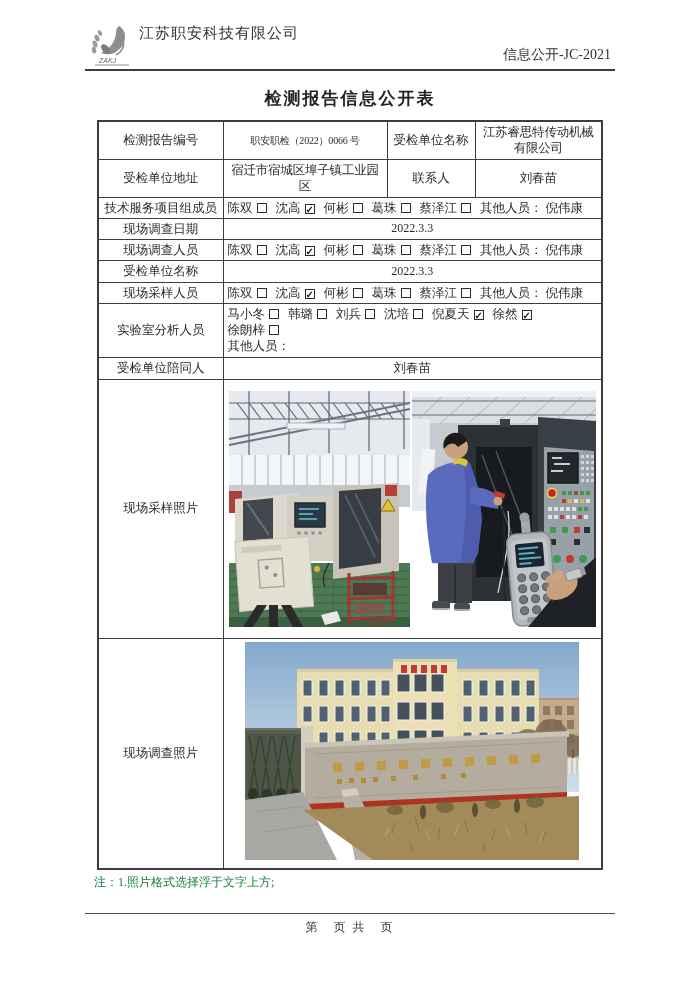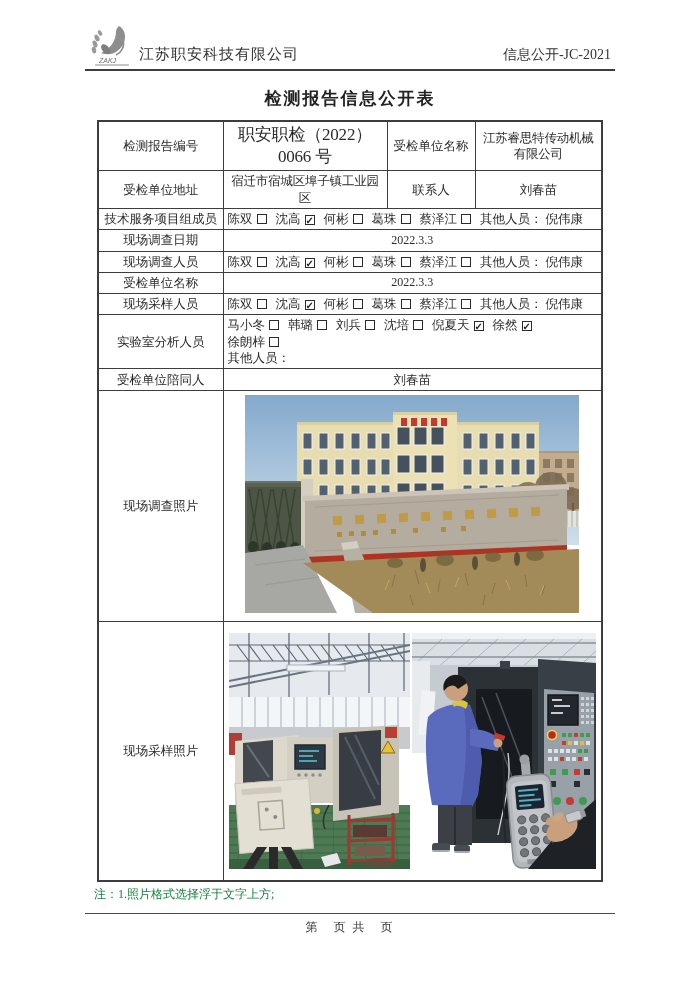--- a/index.html
+++ b/index.html
@@ -10,21 +10,21 @@
     font-family:"Liberation Serif","DejaVu Serif",serif;
     color:#2b2b2b;
     overflow:hidden;
   }
   
   .header {
     display:flex; justify-content:space-between; align-items:flex-end;
     margin:0 85px; padding:24px 4px 3px 4px;
     border-bottom:2px solid #3d3d3d;
   }
-  .brand { display:flex; align-items:flex-end; gap:4px; }
+  .brand { display:flex; align-items:flex-start; gap:4px; }
   .logo { width:46px; height:42px; position:relative; }
   .logo svg { display:block; }
   .company { font-size:15px; letter-spacing:1px; padding-bottom:2px; color:#333; }
   .doccode { font-size:14px; padding-bottom:2px; color:#333; }
   
   .title { text-align:center; font-size:17px; font-weight:bold; letter-spacing:2px; margin:16px 0 10px 0; color:#222; }
   
   table.form {
     width:504px; margin:0 auto;
     border-collapse:collapse;
@@ -94,21 +94,21 @@
   <colgroup>
       <col style="width:125px">
       <col style="width:164px">
       <col style="width:88px">
       <col style="width:127px">
     </colgroup>
 
   <tbody>
       <tr style="height:38px">
     <td class="lbl">检测报告编号</td>
-    <td class="val" style="font-size:17px">职安职检（2022）0066 号</td>
+    <td class="val" style="font-size:10px">职安职检（2022）0066 号</td>
     <td class="lbl">受检单位名称</td>
     <td class="val">江苏睿思特传动机械有限公司</td>
   </tr>
 
   <tr style="height:38px">
     <td class="lbl">受检单位地址</td>
     <td class="val">宿迁市宿城区埠子镇工业园区</td>
     <td class="lbl">联系人</td>
     <td class="val">刘春苗</td>
   </tr>
@@ -139,220 +139,20 @@
   </tr>
 
   <tr style="height:38px">
     <td class="lbl">实验室分析人员</td>
     <td class="members-cell" colspan="3"><span><span class="member"><span>马小冬</span><span class="cb"></span></span><span class="member"><span>韩璐</span><span class="cb"></span></span><span class="member"><span>刘兵</span><span class="cb"></span></span><span class="member"><span>沈培</span><span class="cb"></span></span><span class="member"><span>倪夏天</span><span class="cb">✓</span></span><span class="member"><span>徐然</span><span class="cb">✓</span></span><span class="member"><span>徐朗梓</span><span class="cb"></span></span></span><span class="other-block"><span class="other-label">其他人员：</span><span></span></span></td>
   </tr>
 
   <tr style="height:22px">
     <td class="lbl">受检单位陪同人</td>
     <td class="center-val" colspan="3">刘春苗</td>
-  </tr>
-
-  <tr style="height:231px">
-    <td class="lbl">现场调查照片</td>
-    <td class="photo-cell" colspan="3">
-      <svg width="334" height="218" viewBox="0 0 334 218">
-        <defs>
-          <linearGradient id="sky" x1="0" y1="0" x2="0" y2="1">
-            <stop offset="0" stop-color="#84a9cc"></stop>
-                <stop offset="1" stop-color="#cfdfeb"></stop>
-          </linearGradient>
-        </defs>
-        <rect x="0" y="0" width="334" height="150" fill="url(#sky)"></rect>
-
-        <rect x="0" y="86" width="48" height="50" fill="#d4d9dd"></rect>
-        <rect x="2" y="96" width="32" height="28" fill="#e6e9ec"></rect>
-        <rect x="5" y="100" width="24" height="9" fill="#b5453c"></rect>
-
-        <rect x="52" y="27" width="242" height="5" fill="#d9cfa0"></rect>
-        <rect x="52" y="30" width="242" height="92" fill="#e7ddb0"></rect>
-        <rect x="148" y="17" width="64" height="5" fill="#d9cfa0"></rect>
-        <rect x="148" y="20" width="64" height="102" fill="#ebe1b5"></rect>
-
-        <g fill="#bf3a30">
-          <rect x="156" y="23" width="6" height="8"></rect>
-              <rect x="166" y="23" width="6" height="8"></rect>
-          <rect x="176" y="23" width="6" height="8"></rect>
-              <rect x="186" y="23" width="6" height="8"></rect>
-          <rect x="196" y="23" width="6" height="8"></rect>
-        </g>
-
-        <g fill="#51616f" stroke="#f2f2ee" stroke-width="1">
-          <g>
-                <rect x="58" y="38" width="9" height="16"></rect>
-                <rect x="74" y="38" width="9" height="16"></rect>
-                <rect x="90" y="38" width="9" height="16"></rect>
-                <rect x="106" y="38" width="9" height="16"></rect>
-                <rect x="122" y="38" width="9" height="16"></rect>
-                <rect x="136" y="38" width="9" height="16"></rect>
-              </g>
-          <g>
-                <rect x="58" y="64" width="9" height="16"></rect>
-                <rect x="74" y="64" width="9" height="16"></rect>
-                <rect x="90" y="64" width="9" height="16"></rect>
-                <rect x="106" y="64" width="9" height="16"></rect>
-                <rect x="122" y="64" width="9" height="16"></rect>
-                <rect x="136" y="64" width="9" height="16"></rect>
-              </g>
-          <g>
-                <rect x="58" y="90" width="9" height="16"></rect>
-                <rect x="74" y="90" width="9" height="16"></rect>
-                <rect x="90" y="90" width="9" height="16"></rect>
-                <rect x="106" y="90" width="9" height="16"></rect>
-                <rect x="122" y="90" width="9" height="16"></rect>
-                <rect x="136" y="90" width="9" height="16"></rect>
-              </g>
-          <g>
-                <rect x="152" y="32" width="13" height="18" fill="#45525e"></rect>
-                <rect x="169" y="32" width="13" height="18" fill="#45525e"></rect>
-                <rect x="186" y="32" width="13" height="18" fill="#45525e"></rect>
-              </g>
-          <g>
-                <rect x="152" y="60" width="13" height="18" fill="#45525e"></rect>
-                <rect x="169" y="60" width="13" height="18" fill="#45525e"></rect>
-                <rect x="186" y="60" width="13" height="18" fill="#45525e"></rect>
-              </g>
-          <g>
-                <rect x="152" y="88" width="13" height="18" fill="#45525e"></rect>
-                <rect x="169" y="88" width="13" height="18" fill="#45525e"></rect>
-                <rect x="186" y="88" width="13" height="18" fill="#45525e"></rect>
-              </g>
-          <g>
-                <rect x="218" y="38" width="9" height="16"></rect>
-                <rect x="234" y="38" width="9" height="16"></rect>
-                <rect x="250" y="38" width="9" height="16"></rect>
-                <rect x="266" y="38" width="9" height="16"></rect>
-                <rect x="281" y="38" width="9" height="16"></rect>
-              </g>
-          <g>
-                <rect x="218" y="64" width="9" height="16"></rect>
-                <rect x="234" y="64" width="9" height="16"></rect>
-                <rect x="250" y="64" width="9" height="16"></rect>
-                <rect x="266" y="64" width="9" height="16"></rect>
-                <rect x="281" y="64" width="9" height="16"></rect>
-              </g>
-          <g>
-                <rect x="218" y="90" width="9" height="16"></rect>
-                <rect x="234" y="90" width="9" height="16"></rect>
-                <rect x="250" y="90" width="9" height="16"></rect>
-                <rect x="266" y="90" width="9" height="16"></rect>
-                <rect x="281" y="90" width="9" height="16"></rect>
-              </g>
-        </g>
-
-        <rect x="294" y="56" width="40" height="3" fill="#b09878"></rect>
-        <rect x="294" y="58" width="40" height="64" fill="#c3ab8e"></rect>
-        <g fill="#8e7a60">
-          <rect x="298" y="64" width="7" height="9"></rect>
-              <rect x="310" y="64" width="7" height="9"></rect>
-              <rect x="322" y="64" width="7" height="9"></rect>
-          <rect x="298" y="78" width="7" height="9"></rect>
-              <rect x="310" y="78" width="7" height="9"></rect>
-              <rect x="322" y="78" width="7" height="9"></rect>
-          <rect x="298" y="92" width="7" height="9"></rect>
-              <rect x="310" y="92" width="7" height="9"></rect>
-              <rect x="322" y="92" width="7" height="9"></rect>
-        </g>
-
-        <g fill="#7b6951" opacity="0.85">
-          <ellipse cx="283" cy="100" rx="14" ry="13"></ellipse>
-              <ellipse cx="306" cy="92" rx="16" ry="15"></ellipse>
-              <ellipse cx="328" cy="104" rx="12" ry="11"></ellipse>
-        </g>
-        <g stroke="#5f5140" stroke-width="1.4">
-          <line x1="283" y1="104" x2="283" y2="124"></line>
-              <line x1="306" y1="98" x2="306" y2="122"></line>
-              <line x1="328" y1="108" x2="328" y2="122"></line>
-        </g>
-
-        <rect x="293" y="116" width="41" height="16" fill="#e3e3df"></rect>
-        <g stroke="#adada8" stroke-width="1">
-          <line x1="297" y1="116" x2="297" y2="132"></line>
-              <line x1="302" y1="116" x2="302" y2="132"></line>
-              <line x1="307" y1="116" x2="307" y2="132"></line>
-              <line x1="312" y1="116" x2="312" y2="132"></line>
-              <line x1="317" y1="116" x2="317" y2="132"></line>
-              <line x1="322" y1="116" x2="322" y2="132"></line>
-              <line x1="327" y1="116" x2="327" y2="132"></line>
-              <line x1="332" y1="116" x2="332" y2="132"></line>
-        </g>
-
-        <rect x="0" y="86" width="60" height="4" fill="#6a7362"></rect>
-        <rect x="0" y="88" width="60" height="72" fill="#59624f"></rect>
-        <rect x="2" y="92" width="56" height="64" fill="#4c5546"></rect>
-        <g stroke="#39412f" stroke-width="1.4">
-          <path d="M4,94 L14,156 M14,94 L4,156 M16,94 L26,156 M26,94 L16,156 M28,94 L38,156 M38,94 L28,156 M40,94 L50,156 M50,94 L40,156"></path>
-        </g>
-        <g fill="#2e362a">
-          <ellipse cx="8" cy="152" rx="5" ry="6"></ellipse>
-              <ellipse cx="22" cy="153" rx="5" ry="6"></ellipse>
-              <ellipse cx="36" cy="152" rx="5" ry="6"></ellipse>
-              <ellipse cx="50" cy="153" rx="5" ry="6"></ellipse>
-        </g>
-        <rect x="56" y="84" width="12" height="80" fill="#d3cec0"></rect>
-
-        <polygon points="58,101 324,89 324,95 58,107" fill="#ccc5b7"></polygon>
-        <polygon points="60,106 322,94 322,152 60,164" fill="#b4ac9e"></polygon>
-        <path d="M70,112 L314,100 M70,156 L314,145" stroke="#a49c8e" stroke-width="1" fill="none"></path>
-
-        <g fill="#c19a45">
-          <rect x="88" y="121" width="9" height="9" transform="rotate(-3 92 125)"></rect>
-          <rect x="110" y="120" width="9" height="9" transform="rotate(-3 114 124)"></rect>
-          <rect x="132" y="119" width="9" height="9" transform="rotate(-3 136 123)"></rect>
-          <rect x="154" y="118" width="9" height="9" transform="rotate(-3 158 122)"></rect>
-          <rect x="176" y="117" width="9" height="9" transform="rotate(-3 180 121)"></rect>
-          <rect x="198" y="116" width="9" height="9" transform="rotate(-3 202 120)"></rect>
-          <rect x="220" y="115" width="9" height="9" transform="rotate(-3 224 119)"></rect>
-          <rect x="242" y="114" width="9" height="9" transform="rotate(-3 246 118)"></rect>
-          <rect x="264" y="113" width="9" height="9" transform="rotate(-3 268 117)"></rect>
-          <rect x="286" y="112" width="9" height="9" transform="rotate(-3 290 116)"></rect>
-        </g>
-        <g fill="#b08d3e">
-          <rect x="92" y="137" width="5" height="5"></rect>
-              <rect x="104" y="136" width="5" height="5"></rect>
-              <rect x="116" y="136" width="5" height="5"></rect>
-              <rect x="128" y="135" width="5" height="5"></rect>
-              <rect x="146" y="134" width="5" height="5"></rect>
-              <rect x="168" y="133" width="5" height="5"></rect>
-              <rect x="196" y="132" width="5" height="5"></rect>
-              <rect x="216" y="131" width="5" height="5"></rect>
-        </g>
-
-        <polygon points="60,162 322,150 322,160 60,172" fill="#ad3322"></polygon>
-
-        <polygon points="0,158 58,150 92,218 0,218" fill="#a7a7a3"></polygon>
-        <path d="M10,170 L60,164 M20,190 L74,182" stroke="#989894" stroke-width="1.2" fill="none"></path>
-
-        <polygon points="96,148 112,146 140,218 110,218" fill="#b5b1a5"></polygon>
-        <polygon points="96,148 112,146 114,153 98,155" fill="#d2cec2"></polygon>
-
-        <polygon points="58,168 334,154 334,218 128,218" fill="#a38b59"></polygon>
-        <g stroke="#8a7344" stroke-width="1">
-          <path d="M150,180 l-3,12 M170,175 l4,14 M195,185 l-2,12 M220,178 l3,13 M250,188 l-3,11 M280,180 l2,12 M300,190 l-3,10 M165,200 l3,10 M240,200 l-2,10"></path>
-        </g>
-        <g stroke="#c2a765" stroke-width="1">
-          <path d="M140,195 l4,-10 M185,198 l-4,-10 M210,192 l4,-10 M265,195 l-4,-10 M295,200 l4,-10"></path>
-        </g>
-        <g fill="#6f5f3a" opacity="0.75">
-          <ellipse cx="150" cy="168" rx="8" ry="5"></ellipse>
-              <ellipse cx="200" cy="165" rx="9" ry="6"></ellipse>
-              <ellipse cx="248" cy="162" rx="8" ry="5"></ellipse>
-              <ellipse cx="290" cy="160" rx="9" ry="6"></ellipse>
-        </g>
-        <g fill="#5a5038">
-          <ellipse cx="178" cy="170" rx="3" ry="7"></ellipse>
-              <ellipse cx="230" cy="168" rx="3" ry="7"></ellipse>
-              <ellipse cx="272" cy="164" rx="3" ry="7"></ellipse>
-        </g>
-      </svg>
-    </td>
   </tr>
 
   <tr style="height:259px">
     <td class="lbl">现场采样照片</td>
     <td class="photo-cell" colspan="3">
       <div class="photo-pair">
         <svg width="181" height="236" viewBox="0 0 181 236">
           <rect x="0" y="0" width="181" height="116" fill="#e6eaee"></rect>
 
           <g stroke="#5d6673" stroke-width="1.2" fill="none">
@@ -609,20 +409,220 @@
           <ellipse cx="139" cy="188" rx="6" ry="4" fill="#c9a07b" transform="rotate(-30 139 188)"></ellipse>
           <ellipse cx="146" cy="184" rx="6" ry="4" fill="#cba685" transform="rotate(-30 146 184)"></ellipse>
           <g transform="rotate(-18 162 184)">
             <rect x="154" y="179" width="16" height="9" rx="2" fill="#c6c8ca" stroke="#8e9092" stroke-width="1"></rect>
             <rect x="169" y="180" width="5" height="7" fill="#9a9c9e"></rect>
           </g>
         </svg>
       </div>
     </td>
   </tr>
+
+  <tr style="height:231px">
+    <td class="lbl">现场调查照片</td>
+    <td class="photo-cell" colspan="3">
+      <svg width="334" height="218" viewBox="0 0 334 218">
+        <defs>
+          <linearGradient id="sky" x1="0" y1="0" x2="0" y2="1">
+            <stop offset="0" stop-color="#84a9cc"></stop>
+                <stop offset="1" stop-color="#cfdfeb"></stop>
+          </linearGradient>
+        </defs>
+        <rect x="0" y="0" width="334" height="150" fill="url(#sky)"></rect>
+
+        <rect x="0" y="86" width="48" height="50" fill="#d4d9dd"></rect>
+        <rect x="2" y="96" width="32" height="28" fill="#e6e9ec"></rect>
+        <rect x="5" y="100" width="24" height="9" fill="#b5453c"></rect>
+
+        <rect x="52" y="27" width="242" height="5" fill="#d9cfa0"></rect>
+        <rect x="52" y="30" width="242" height="92" fill="#e7ddb0"></rect>
+        <rect x="148" y="17" width="64" height="5" fill="#d9cfa0"></rect>
+        <rect x="148" y="20" width="64" height="102" fill="#ebe1b5"></rect>
+
+        <g fill="#bf3a30">
+          <rect x="156" y="23" width="6" height="8"></rect>
+              <rect x="166" y="23" width="6" height="8"></rect>
+          <rect x="176" y="23" width="6" height="8"></rect>
+              <rect x="186" y="23" width="6" height="8"></rect>
+          <rect x="196" y="23" width="6" height="8"></rect>
+        </g>
+
+        <g fill="#51616f" stroke="#f2f2ee" stroke-width="1">
+          <g>
+                <rect x="58" y="38" width="9" height="16"></rect>
+                <rect x="74" y="38" width="9" height="16"></rect>
+                <rect x="90" y="38" width="9" height="16"></rect>
+                <rect x="106" y="38" width="9" height="16"></rect>
+                <rect x="122" y="38" width="9" height="16"></rect>
+                <rect x="136" y="38" width="9" height="16"></rect>
+              </g>
+          <g>
+                <rect x="58" y="64" width="9" height="16"></rect>
+                <rect x="74" y="64" width="9" height="16"></rect>
+                <rect x="90" y="64" width="9" height="16"></rect>
+                <rect x="106" y="64" width="9" height="16"></rect>
+                <rect x="122" y="64" width="9" height="16"></rect>
+                <rect x="136" y="64" width="9" height="16"></rect>
+              </g>
+          <g>
+                <rect x="58" y="90" width="9" height="16"></rect>
+                <rect x="74" y="90" width="9" height="16"></rect>
+                <rect x="90" y="90" width="9" height="16"></rect>
+                <rect x="106" y="90" width="9" height="16"></rect>
+                <rect x="122" y="90" width="9" height="16"></rect>
+                <rect x="136" y="90" width="9" height="16"></rect>
+              </g>
+          <g>
+                <rect x="152" y="32" width="13" height="18" fill="#45525e"></rect>
+                <rect x="169" y="32" width="13" height="18" fill="#45525e"></rect>
+                <rect x="186" y="32" width="13" height="18" fill="#45525e"></rect>
+              </g>
+          <g>
+                <rect x="152" y="60" width="13" height="18" fill="#45525e"></rect>
+                <rect x="169" y="60" width="13" height="18" fill="#45525e"></rect>
+                <rect x="186" y="60" width="13" height="18" fill="#45525e"></rect>
+              </g>
+          <g>
+                <rect x="152" y="88" width="13" height="18" fill="#45525e"></rect>
+                <rect x="169" y="88" width="13" height="18" fill="#45525e"></rect>
+                <rect x="186" y="88" width="13" height="18" fill="#45525e"></rect>
+              </g>
+          <g>
+                <rect x="218" y="38" width="9" height="16"></rect>
+                <rect x="234" y="38" width="9" height="16"></rect>
+                <rect x="250" y="38" width="9" height="16"></rect>
+                <rect x="266" y="38" width="9" height="16"></rect>
+                <rect x="281" y="38" width="9" height="16"></rect>
+              </g>
+          <g>
+                <rect x="218" y="64" width="9" height="16"></rect>
+                <rect x="234" y="64" width="9" height="16"></rect>
+                <rect x="250" y="64" width="9" height="16"></rect>
+                <rect x="266" y="64" width="9" height="16"></rect>
+                <rect x="281" y="64" width="9" height="16"></rect>
+              </g>
+          <g>
+                <rect x="218" y="90" width="9" height="16"></rect>
+                <rect x="234" y="90" width="9" height="16"></rect>
+                <rect x="250" y="90" width="9" height="16"></rect>
+                <rect x="266" y="90" width="9" height="16"></rect>
+                <rect x="281" y="90" width="9" height="16"></rect>
+              </g>
+        </g>
+
+        <rect x="294" y="56" width="40" height="3" fill="#b09878"></rect>
+        <rect x="294" y="58" width="40" height="64" fill="#c3ab8e"></rect>
+        <g fill="#8e7a60">
+          <rect x="298" y="64" width="7" height="9"></rect>
+              <rect x="310" y="64" width="7" height="9"></rect>
+              <rect x="322" y="64" width="7" height="9"></rect>
+          <rect x="298" y="78" width="7" height="9"></rect>
+              <rect x="310" y="78" width="7" height="9"></rect>
+              <rect x="322" y="78" width="7" height="9"></rect>
+          <rect x="298" y="92" width="7" height="9"></rect>
+              <rect x="310" y="92" width="7" height="9"></rect>
+              <rect x="322" y="92" width="7" height="9"></rect>
+        </g>
+
+        <g fill="#7b6951" opacity="0.85">
+          <ellipse cx="283" cy="100" rx="14" ry="13"></ellipse>
+              <ellipse cx="306" cy="92" rx="16" ry="15"></ellipse>
+              <ellipse cx="328" cy="104" rx="12" ry="11"></ellipse>
+        </g>
+        <g stroke="#5f5140" stroke-width="1.4">
+          <line x1="283" y1="104" x2="283" y2="124"></line>
+              <line x1="306" y1="98" x2="306" y2="122"></line>
+              <line x1="328" y1="108" x2="328" y2="122"></line>
+        </g>
+
+        <rect x="293" y="116" width="41" height="16" fill="#e3e3df"></rect>
+        <g stroke="#adada8" stroke-width="1">
+          <line x1="297" y1="116" x2="297" y2="132"></line>
+              <line x1="302" y1="116" x2="302" y2="132"></line>
+              <line x1="307" y1="116" x2="307" y2="132"></line>
+              <line x1="312" y1="116" x2="312" y2="132"></line>
+              <line x1="317" y1="116" x2="317" y2="132"></line>
+              <line x1="322" y1="116" x2="322" y2="132"></line>
+              <line x1="327" y1="116" x2="327" y2="132"></line>
+              <line x1="332" y1="116" x2="332" y2="132"></line>
+        </g>
+
+        <rect x="0" y="86" width="60" height="4" fill="#6a7362"></rect>
+        <rect x="0" y="88" width="60" height="72" fill="#59624f"></rect>
+        <rect x="2" y="92" width="56" height="64" fill="#4c5546"></rect>
+        <g stroke="#39412f" stroke-width="1.4">
+          <path d="M4,94 L14,156 M14,94 L4,156 M16,94 L26,156 M26,94 L16,156 M28,94 L38,156 M38,94 L28,156 M40,94 L50,156 M50,94 L40,156"></path>
+        </g>
+        <g fill="#2e362a">
+          <ellipse cx="8" cy="152" rx="5" ry="6"></ellipse>
+              <ellipse cx="22" cy="153" rx="5" ry="6"></ellipse>
+              <ellipse cx="36" cy="152" rx="5" ry="6"></ellipse>
+              <ellipse cx="50" cy="153" rx="5" ry="6"></ellipse>
+        </g>
+        <rect x="56" y="84" width="12" height="80" fill="#d3cec0"></rect>
+
+        <polygon points="58,101 324,89 324,95 58,107" fill="#ccc5b7"></polygon>
+        <polygon points="60,106 322,94 322,152 60,164" fill="#b4ac9e"></polygon>
+        <path d="M70,112 L314,100 M70,156 L314,145" stroke="#a49c8e" stroke-width="1" fill="none"></path>
+
+        <g fill="#c19a45">
+          <rect x="88" y="121" width="9" height="9" transform="rotate(-3 92 125)"></rect>
+          <rect x="110" y="120" width="9" height="9" transform="rotate(-3 114 124)"></rect>
+          <rect x="132" y="119" width="9" height="9" transform="rotate(-3 136 123)"></rect>
+          <rect x="154" y="118" width="9" height="9" transform="rotate(-3 158 122)"></rect>
+          <rect x="176" y="117" width="9" height="9" transform="rotate(-3 180 121)"></rect>
+          <rect x="198" y="116" width="9" height="9" transform="rotate(-3 202 120)"></rect>
+          <rect x="220" y="115" width="9" height="9" transform="rotate(-3 224 119)"></rect>
+          <rect x="242" y="114" width="9" height="9" transform="rotate(-3 246 118)"></rect>
+          <rect x="264" y="113" width="9" height="9" transform="rotate(-3 268 117)"></rect>
+          <rect x="286" y="112" width="9" height="9" transform="rotate(-3 290 116)"></rect>
+        </g>
+        <g fill="#b08d3e">
+          <rect x="92" y="137" width="5" height="5"></rect>
+              <rect x="104" y="136" width="5" height="5"></rect>
+              <rect x="116" y="136" width="5" height="5"></rect>
+              <rect x="128" y="135" width="5" height="5"></rect>
+              <rect x="146" y="134" width="5" height="5"></rect>
+              <rect x="168" y="133" width="5" height="5"></rect>
+              <rect x="196" y="132" width="5" height="5"></rect>
+              <rect x="216" y="131" width="5" height="5"></rect>
+        </g>
+
+        <polygon points="60,162 322,150 322,160 60,172" fill="#ad3322"></polygon>
+
+        <polygon points="0,158 58,150 92,218 0,218" fill="#a7a7a3"></polygon>
+        <path d="M10,170 L60,164 M20,190 L74,182" stroke="#989894" stroke-width="1.2" fill="none"></path>
+
+        <polygon points="96,148 112,146 140,218 110,218" fill="#b5b1a5"></polygon>
+        <polygon points="96,148 112,146 114,153 98,155" fill="#d2cec2"></polygon>
+
+        <polygon points="58,168 334,154 334,218 128,218" fill="#a38b59"></polygon>
+        <g stroke="#8a7344" stroke-width="1">
+          <path d="M150,180 l-3,12 M170,175 l4,14 M195,185 l-2,12 M220,178 l3,13 M250,188 l-3,11 M280,180 l2,12 M300,190 l-3,10 M165,200 l3,10 M240,200 l-2,10"></path>
+        </g>
+        <g stroke="#c2a765" stroke-width="1">
+          <path d="M140,195 l4,-10 M185,198 l-4,-10 M210,192 l4,-10 M265,195 l-4,-10 M295,200 l4,-10"></path>
+        </g>
+        <g fill="#6f5f3a" opacity="0.75">
+          <ellipse cx="150" cy="168" rx="8" ry="5"></ellipse>
+              <ellipse cx="200" cy="165" rx="9" ry="6"></ellipse>
+              <ellipse cx="248" cy="162" rx="8" ry="5"></ellipse>
+              <ellipse cx="290" cy="160" rx="9" ry="6"></ellipse>
+        </g>
+        <g fill="#5a5038">
+          <ellipse cx="178" cy="170" rx="3" ry="7"></ellipse>
+              <ellipse cx="230" cy="168" rx="3" ry="7"></ellipse>
+              <ellipse cx="272" cy="164" rx="3" ry="7"></ellipse>
+        </g>
+      </svg>
+    </td>
+  </tr>
 </tbody>
   </table>
 
 <div class="note">注：1.照片格式选择浮于文字上方;</div>
 
 <div class="footer">
   <span>第　页 共　页</span>
 </div>
 
 </body></html>

